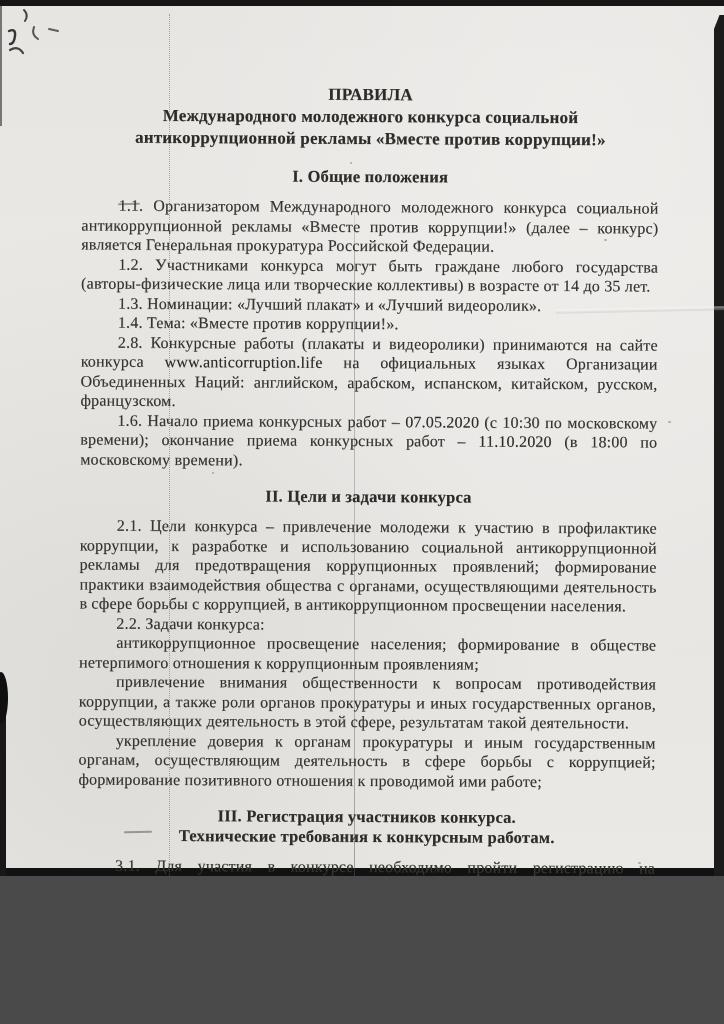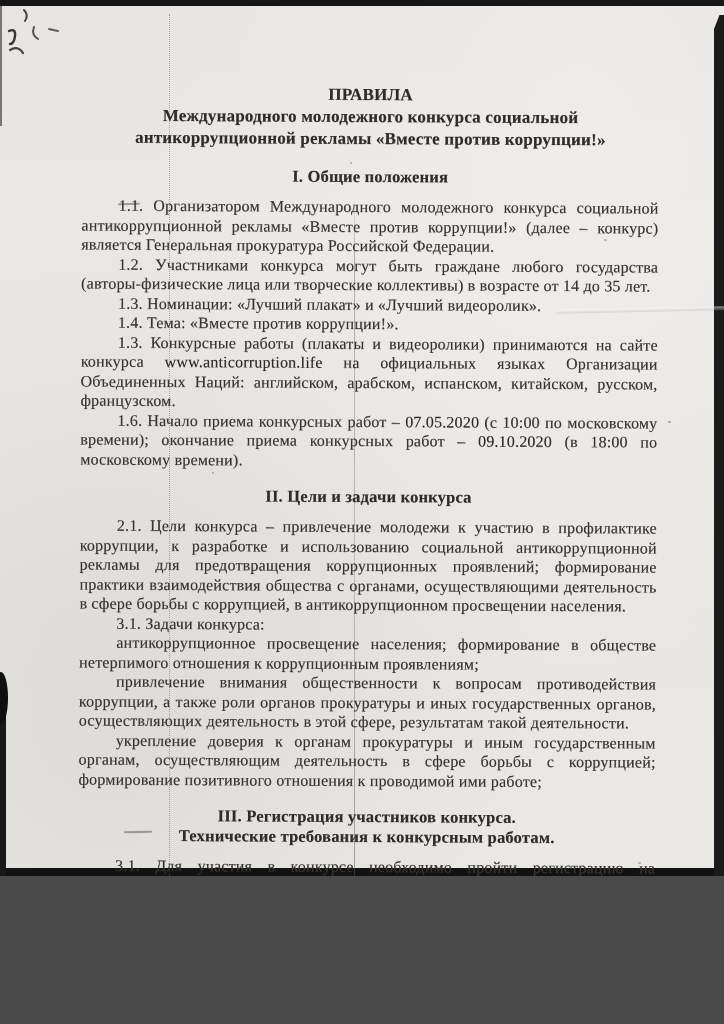--- a/index.html
+++ b/index.html
@@ -120,27 +120,27 @@
       <span class="tline">антикоррупционной рекламы «Вместе против коррупции!»</span>
     </div>
     <div id="doc-body">
         <div class="section-heading">
           <span class="hline">I. Общие положения</span>
         </div>
         <p class="para"><span>1.1. Организатором Международного молодежного конкурса социальной антикоррупционной рекламы «Вместе против коррупции!» (далее – конкурс) является Генеральная прокуратура Российской Федерации.</span></p>
         <p class="para"><span>1.2. Участниками конкурса могут быть граждане любого государства (авторы-физические лица или творческие коллективы) в возрасте от 14 до 35 лет.</span></p>
         <p class="para"><span>1.3. Номинации: «Лучший плакат» и «Лучший видеоролик».</span></p>
         <p class="para"><span>1.4. Тема: «Вместе против коррупции!».</span></p>
-        <p class="para"><span>1.3. Конкурсные работы (плакаты и видеоролики) принимаются на сайте конкурса </span><span class="b">www.anticorruption.life</span><span> на официальных языках Организации Объединенных Наций: английском, арабском, испанском, китайском, русском, французском.</span></p>
-        <p class="para"><span>1.6. Начало приема конкурсных работ – </span><span class="b">07.05.2020</span><span> (с 10:00 по московскому времени); окончание приема конкурсных работ – </span><span class="b">09.10.2020</span><span> (в 18:00 по московскому времени).</span></p>
+        <p class="para"><span>2.8. Конкурсные работы (плакаты и видеоролики) принимаются на сайте конкурса </span><span class="b">www.anticorruption.life</span><span> на официальных языках Организации Объединенных Наций: английском, арабском, испанском, китайском, русском, французском.</span></p>
+        <p class="para"><span>1.6. Начало приема конкурсных работ – </span><span class="b">07.05.2020</span><span> (с 10:30 по московскому времени); окончание приема конкурсных работ – </span><span class="b">11.10.2020</span><span> (в 18:00 по московскому времени).</span></p>
         <div class="section-heading">
           <span class="hline">II. Цели и задачи конкурса</span>
         </div>
         <p class="para"><span>2.1. Цели конкурса – привлечение молодежи к участию в профилактике коррупции, к разработке и использованию социальной антикоррупционной рекламы для предотвращения коррупционных проявлений; формирование практики взаимодействия общества с органами, осуществляющими деятельность в сфере борьбы с коррупцией, в антикоррупционном просвещении населения.</span></p>
-        <p class="para"><span>3.1. Задачи конкурса:</span></p>
+        <p class="para"><span>2.2. Задачи конкурса:</span></p>
         <p class="para"><span>антикоррупционное просвещение населения; формирование в обществе нетерпимого отношения к коррупционным проявлениям;</span></p>
         <p class="para"><span>привлечение внимания общественности к вопросам противодействия коррупции, а также роли органов прокуратуры и иных государственных органов, осуществляющих деятельность в этой сфере, результатам такой деятельности.</span></p>
         <p class="para"><span>укрепление доверия к органам прокуратуры и иным государственным органам, осуществляющим деятельность в сфере борьбы с коррупцией; формирование позитивного отношения к проводимой ими работе;</span></p>
         <div class="section-heading">
           <span class="hline">III. Регистрация участников конкурса.</span>
           <span class="hline">Технические требования к конкурсным работам.</span>
         </div>
         <p class="para"><span>3.1. Для участия в конкурсе необходимо пройти регистрацию на официальном сайте конкурса, заполнив регистрационную форму и подтвердить</span></p>
       </div>
   </div>

